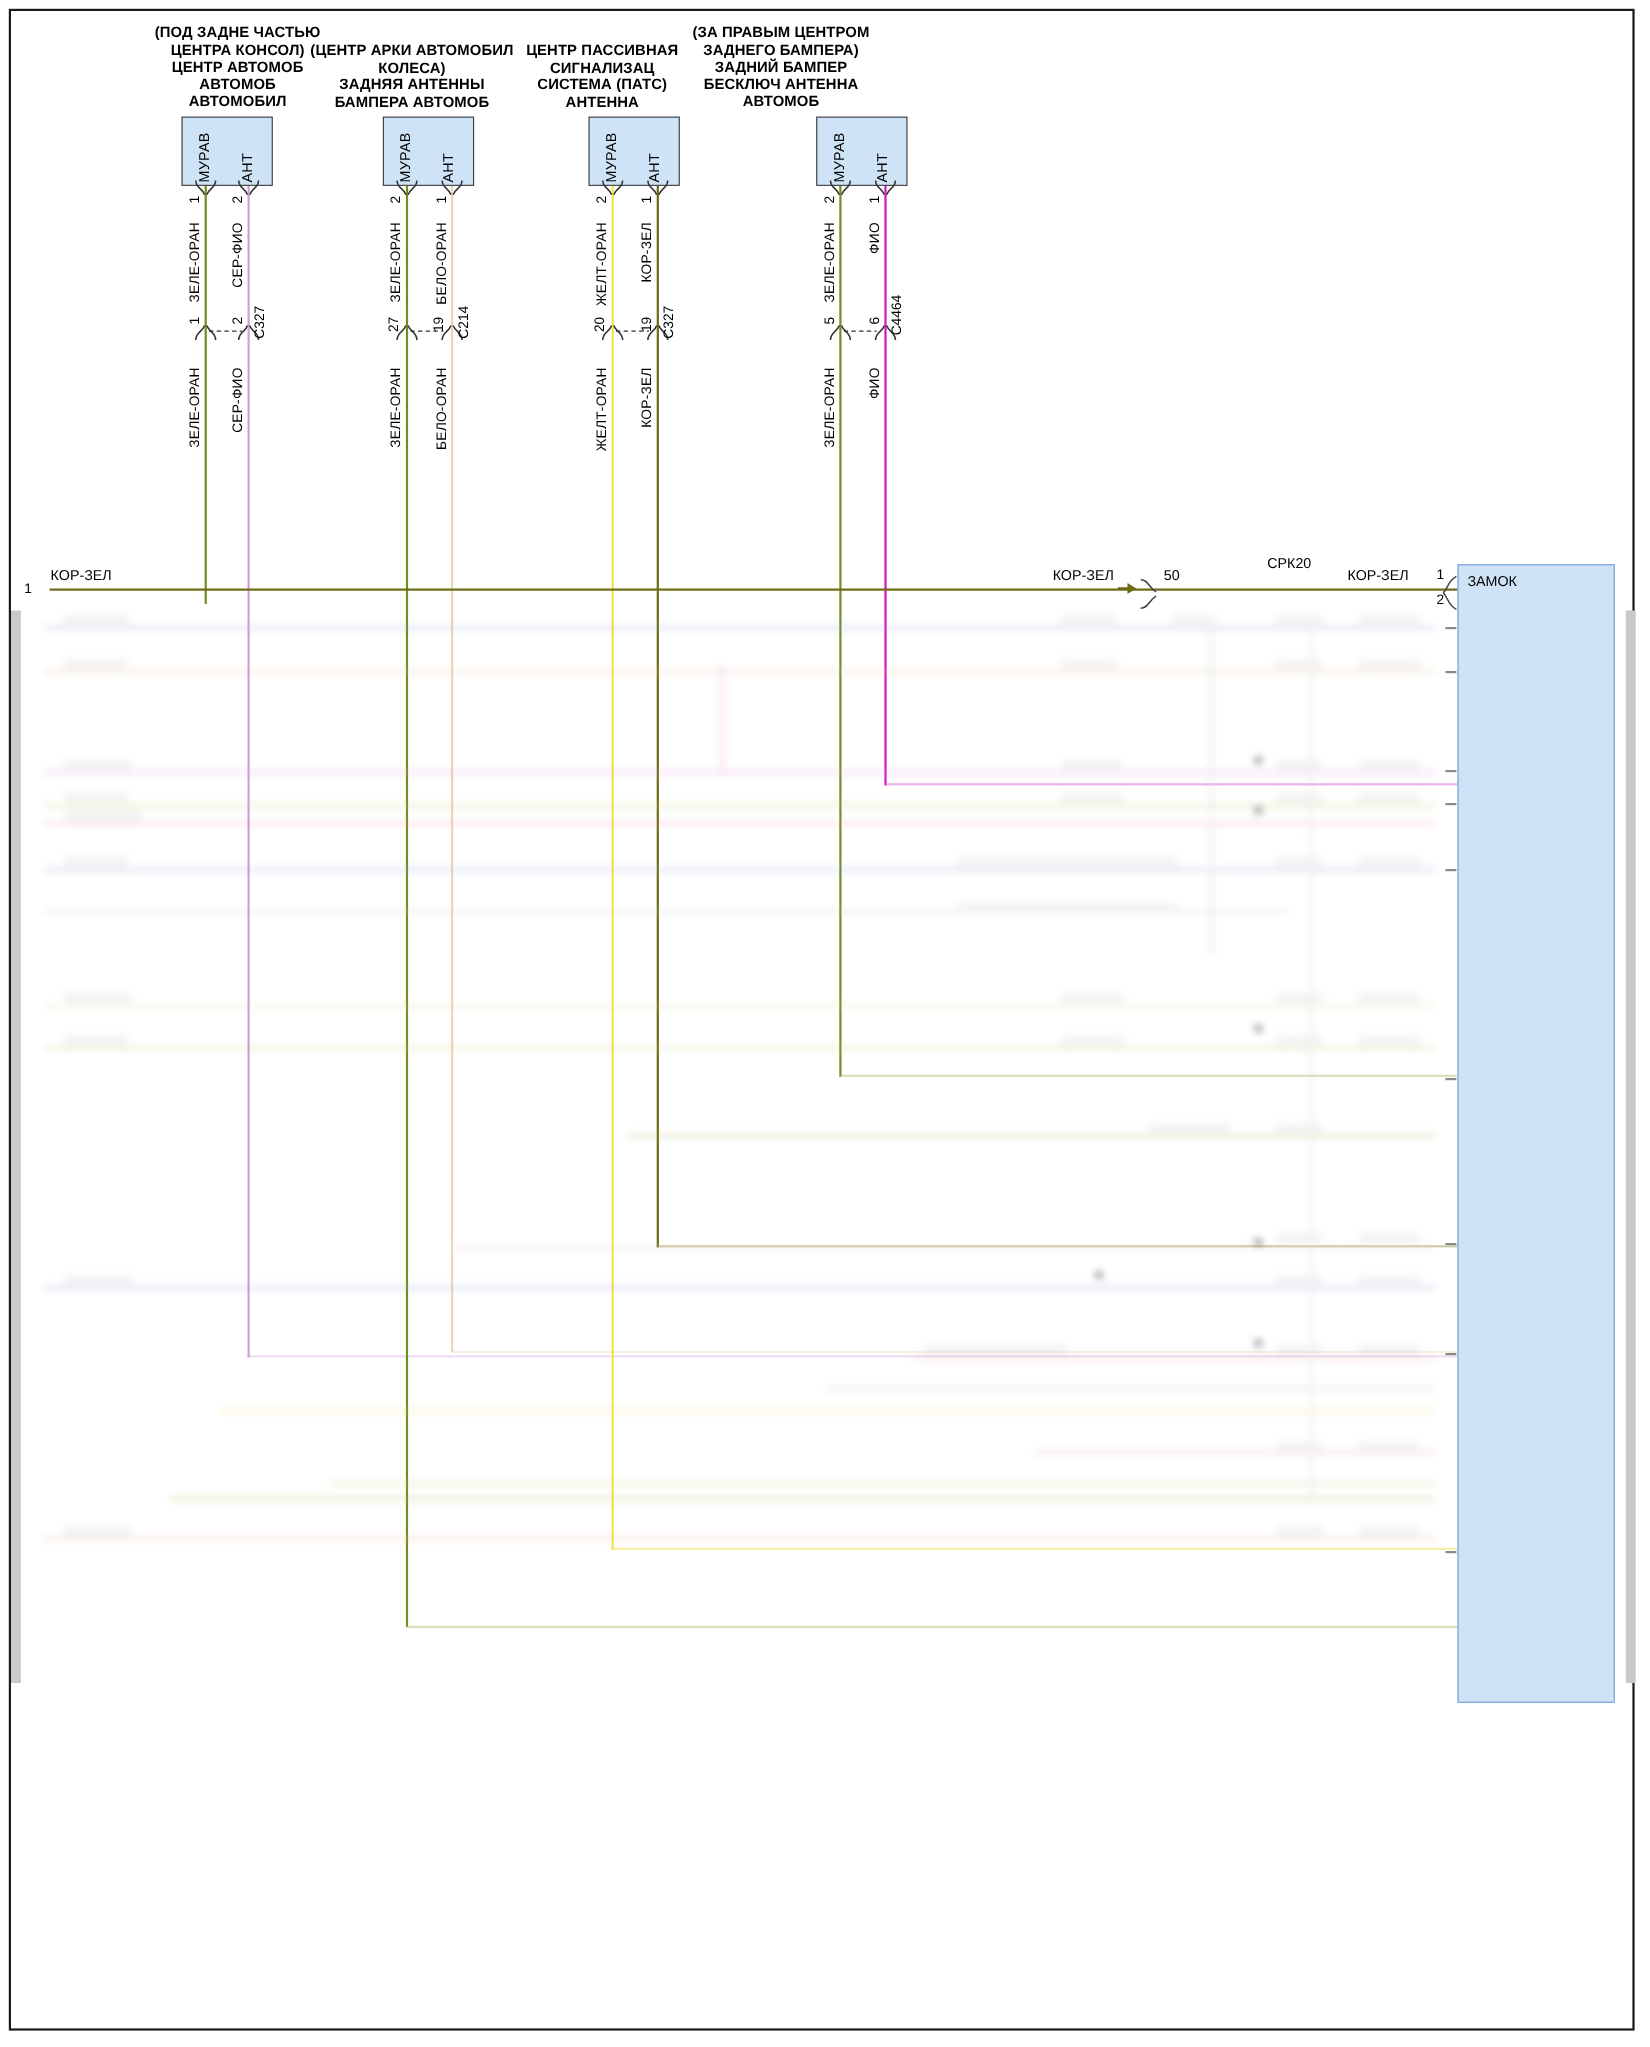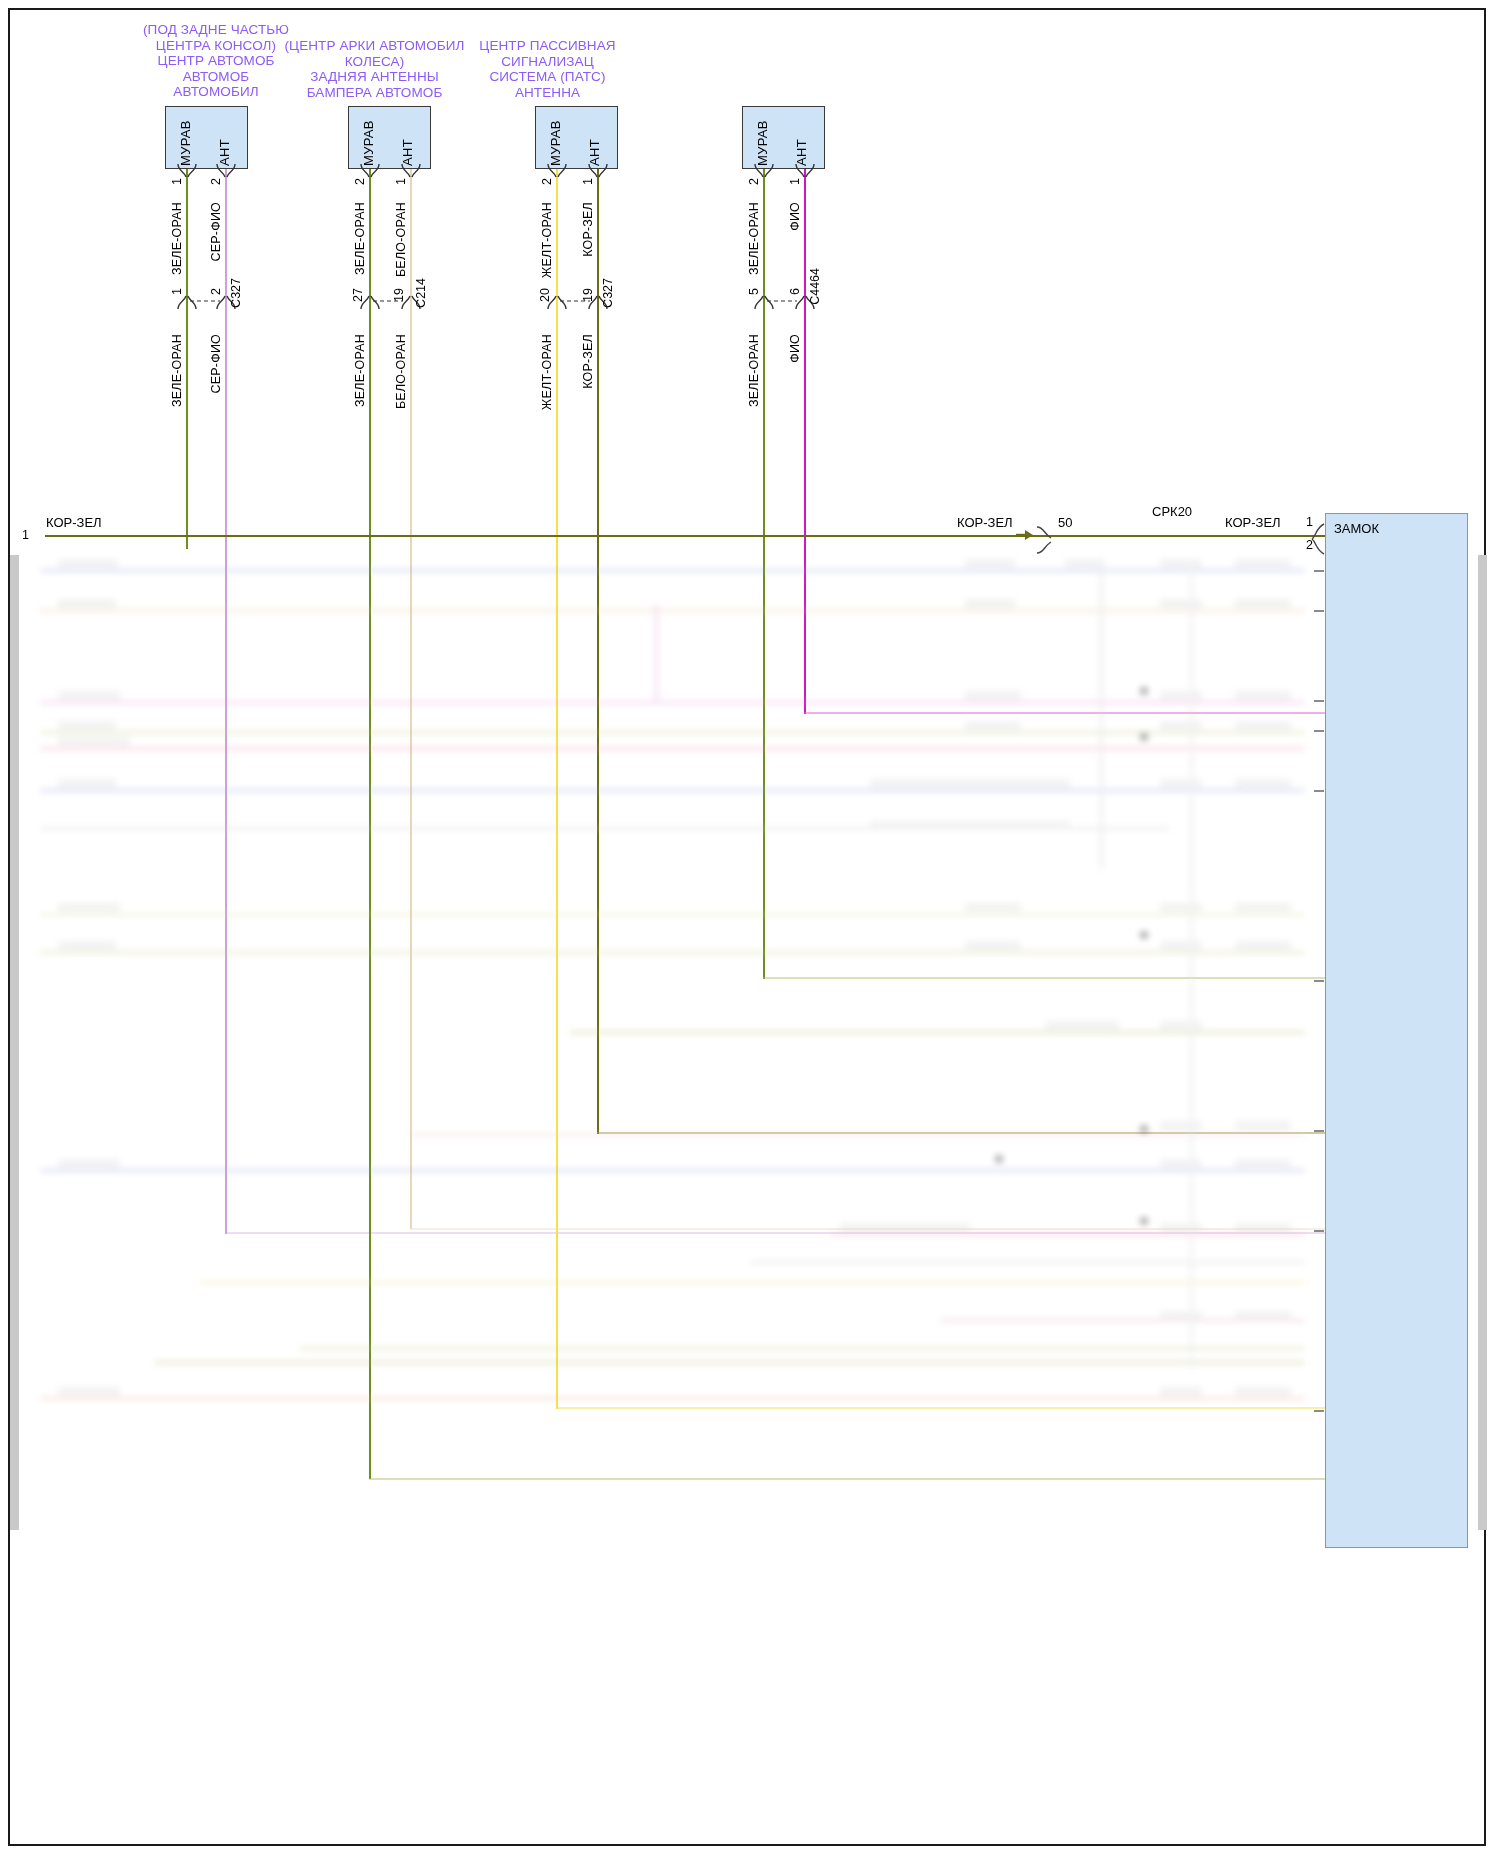--- a/index.html
+++ b/index.html
@@ -23,21 +23,21 @@
     position:absolute;background:#cfe3f7;border:1.5px solid #3a3a3a;
     box-sizing:border-box;
   }
   .comp-pin{
     position:absolute;font-size:13px;letter-spacing:.3px;color:#000;
     writing-mode:vertical-rl;transform:rotate(180deg);
     white-space:nowrap;font-family:"Liberation Sans",sans-serif;
   }
   .comp-title{
     position:absolute;text-align:center;font-size:13.5px;line-height:15.5px;
-    color:#8b5cf6;font-weight:400;letter-spacing:.1px;
+    color:#000000;font-weight:700;letter-spacing:.1px;
   }
 
   
   .vwire{position:absolute;width:2.4px;}
   .hwire{position:absolute;height:2.4px;}
   .wlabel{
     position:absolute;font-size:12.5px;color:#000;white-space:nowrap;
     writing-mode:vertical-rl;transform:rotate(180deg);letter-spacing:.2px;
   }
   .num{
@@ -215,20 +215,27 @@
     <path d="M2,19 C2,12 8,12 10,6" stroke="#333" stroke-width="1.4" fill="none"></path>
     <path d="M20,19 C20,12 14,12 12,6" stroke="#333" stroke-width="1.4" fill="none"></path>
   </svg>
   <div class="num" style="left:581px;top:288px;">19</div>
   <div class="conn-name" style="left:601px;top:278px;">C327</div>
   <div class="wlabel" style="left:581px;top:334px;">КОР-ЗЕЛ</div>
   <svg style="position:absolute;left:560px;top:297px;" width="32" height="8">
     <path d="M0,4 L30,4" stroke="#333" stroke-width="1.2" stroke-dasharray="4 3"></path>
   </svg>
 
+  <div class="comp-title" style="left:590px;top:22px;width:240px;">
+    <div>(ЗА ПРАВЫМ ЦЕНТРОМ</div>
+    <div>ЗАДНЕГО БАМПЕРА)</div>
+    <div>ЗАДНИЙ БАМПЕР</div>
+    <div>БЕСКЛЮЧ АНТЕННА</div>
+    <div>АВТОМОБ</div>
+  </div>
   <div class="comp-box" style="left:742px;top:106px;width:83px;height:63px;"></div>
   <div class="comp-pin" style="left:755px;top:112px;height:54px;">МУРАВ</div>
   <div class="comp-pin" style="left:794px;top:122px;height:44px;">АНТ</div>
 
   <div class="vwire" style="left:763px;top:169px;height:810px;background:#6d8f1e;"></div>
   <div class="hwire" style="left:763px;top:977px;width:562px;background:#a9bd6a;opacity:.45;"></div>
   <svg class="brk" style="left:753px;top:163px;">
     <path d="M2,1 C2,8 8,8 10,14" stroke="#333" stroke-width="1.4" fill="none"></path>
     <path d="M20,1 C20,8 14,8 12,14" stroke="#333" stroke-width="1.4" fill="none"></path>
   </svg>

